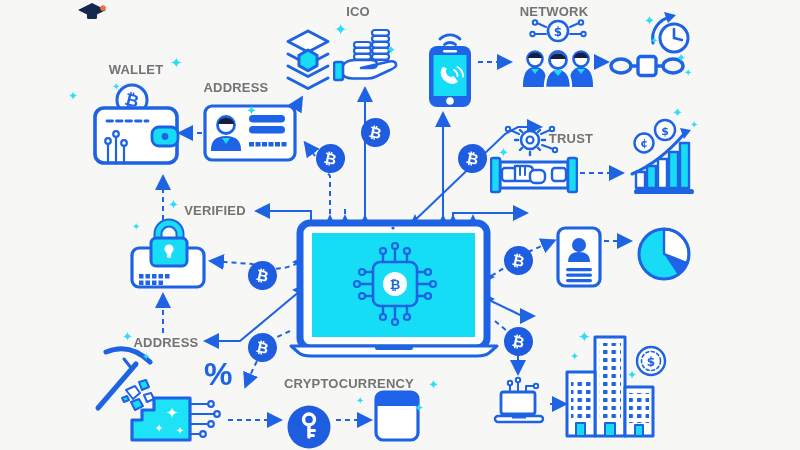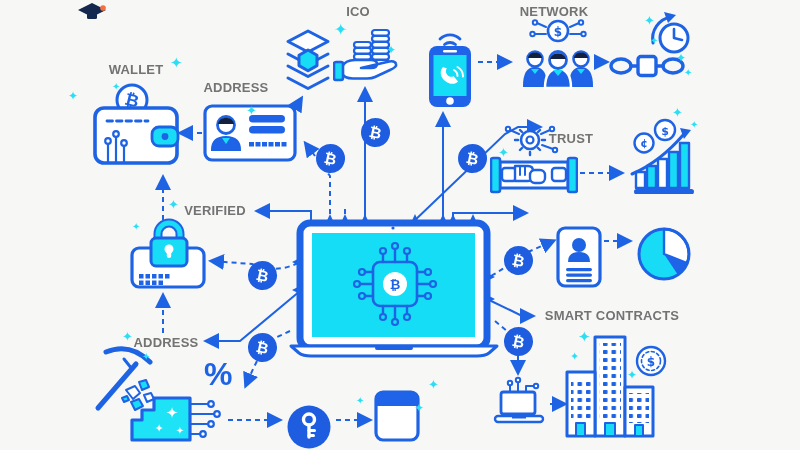--- a/index.html
+++ b/index.html
@@ -75,23 +75,23 @@
     <path d="M4,10 L18,3 L32,10 L18,17 Z" fill="#14284f"></path>
     <rect x="13" y="13" width="10" height="6" rx="1.5" fill="#14284f"></rect>
     <circle cx="29" cy="8" r="2.8" fill="#f07040"></circle>
   </svg>
 
   <div class="lbl" style="left:136px;top:62px">WALLET</div>
   <div class="lbl" style="left:236px;top:80px">ADDRESS</div>
   <div class="lbl" style="left:358px;top:4px">ICO</div>
   <div class="lbl" style="left:554px;top:4px">NETWORK</div>
   <div class="lbl" style="left:571px;top:131px">TRUST</div>
-  <div class="lbl" style="left:612px;top:308px">SMART CONTRACTS</div>
   <div class="lbl" style="left:215px;top:203px">VERIFIED</div>
   <div class="lbl" style="left:166px;top:335px">ADDRESS</div>
+  <div class="lbl" style="left:349px;top:376px">CRYPTOCURRENCY</div>
 
   <svg class="ic" style="left:88px;top:80px" width="102" height="88" viewBox="0 0 102 88">
     <circle class="sw" stroke-width="3" cx="44" cy="20" r="15"></circle>
     <text class="bt" x="44" y="26" font-size="17" transform="rotate(14 44 20)">₿</text>
     <rect class="sw" stroke-width="3.6" x="7" y="28" width="82" height="55" rx="9"></rect>
     <path class="s" stroke-width="2.8" stroke-dasharray="5.5 4" d="M19,41 H60"></path>
     <rect class="sc" stroke-width="2.8" x="64" y="47" width="26" height="19" rx="7"></rect>
     <circle class="f" cx="77" cy="56.5" r="3.4"></circle>
     <path class="s" stroke-width="2.2" d="M20,82 V64 M28,82 V57 M36,82 V66"></path>
     <circle class="sw" stroke-width="2.2" cx="20" cy="61" r="2.8"></circle>

